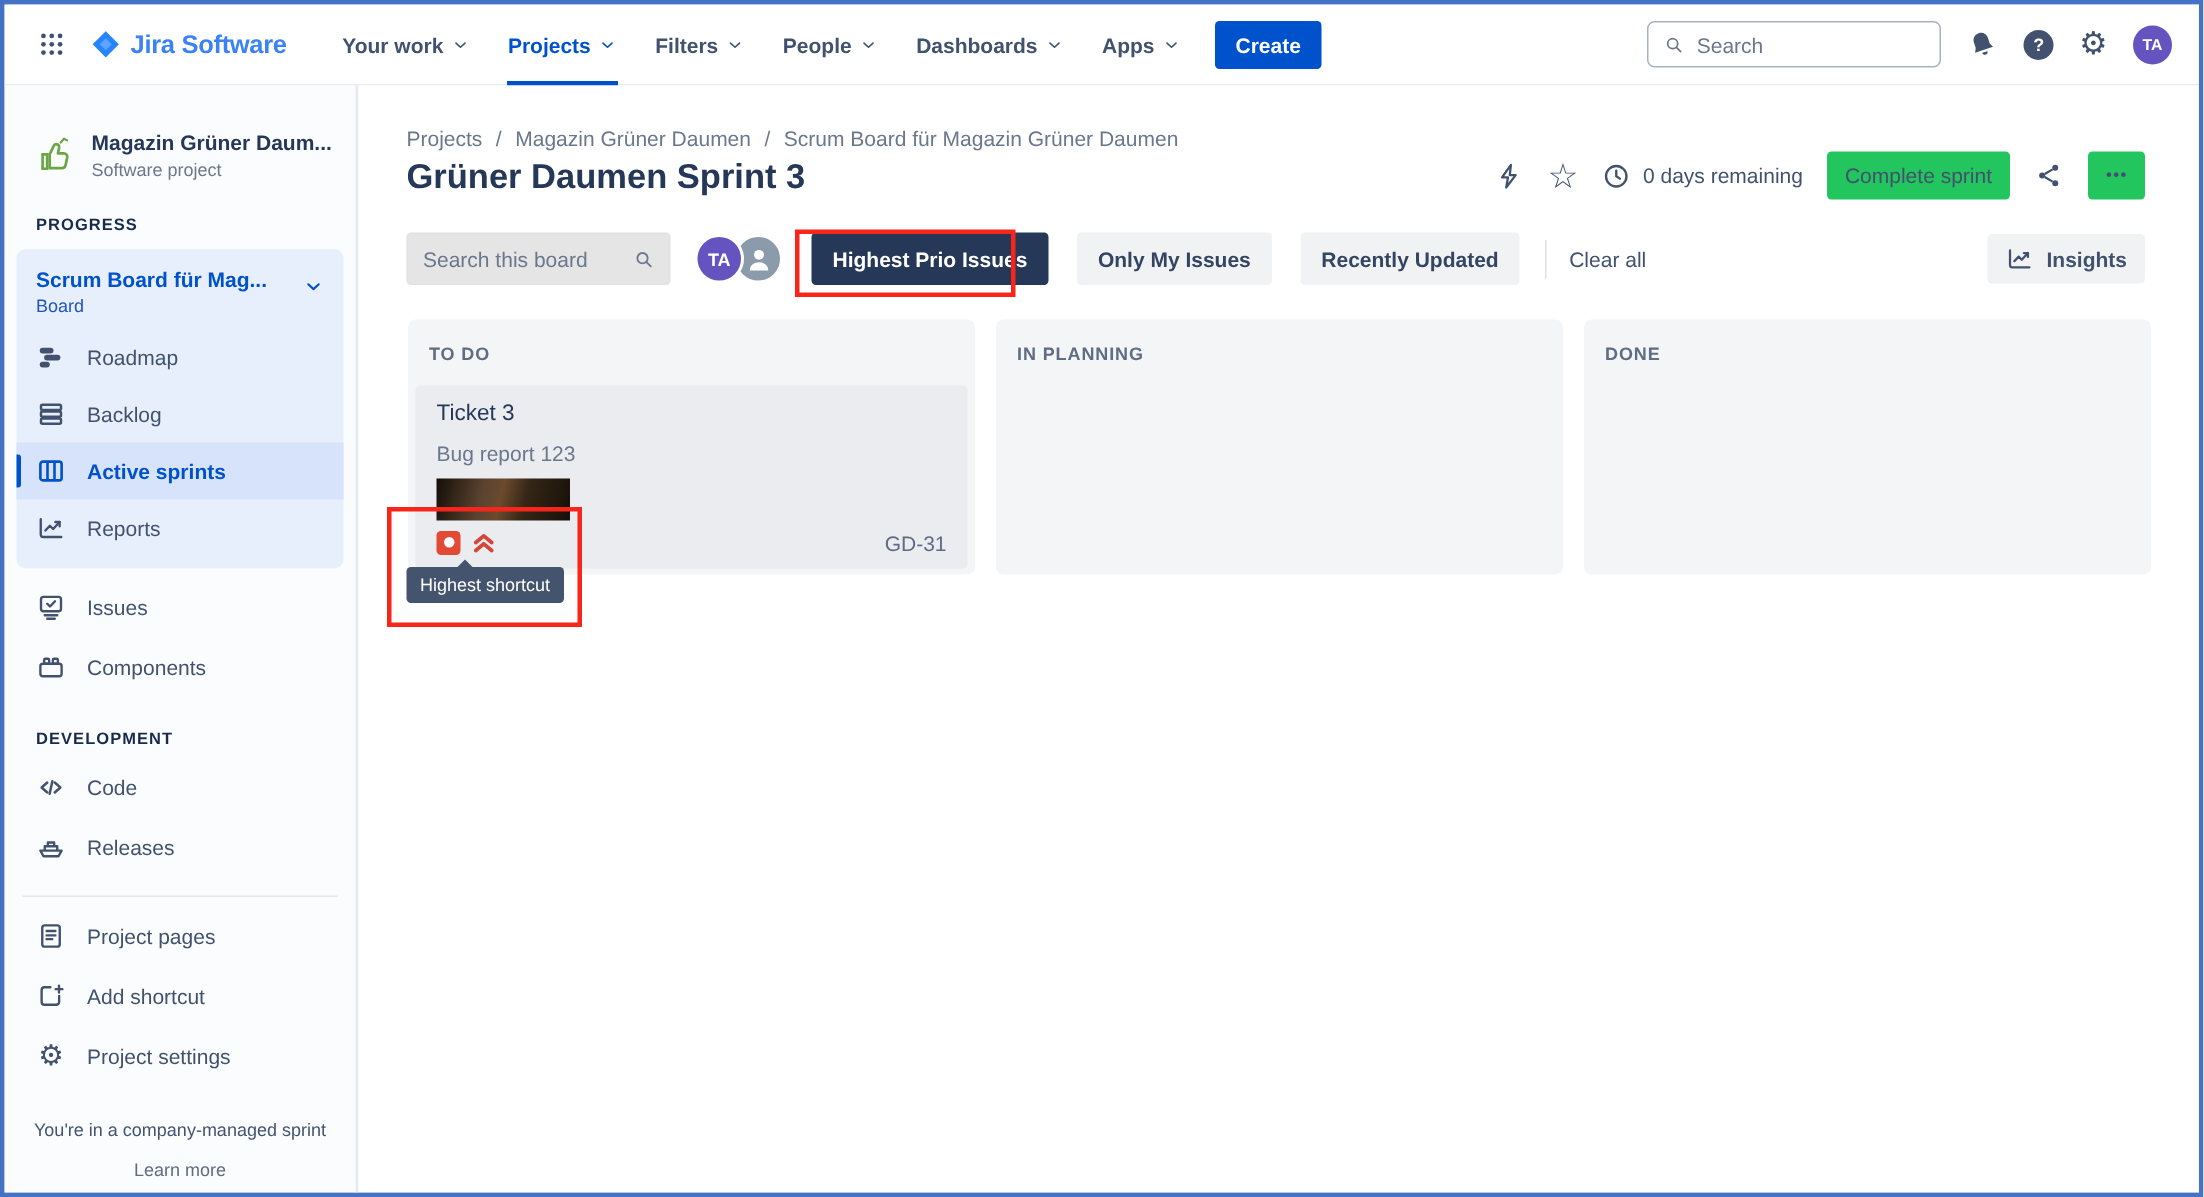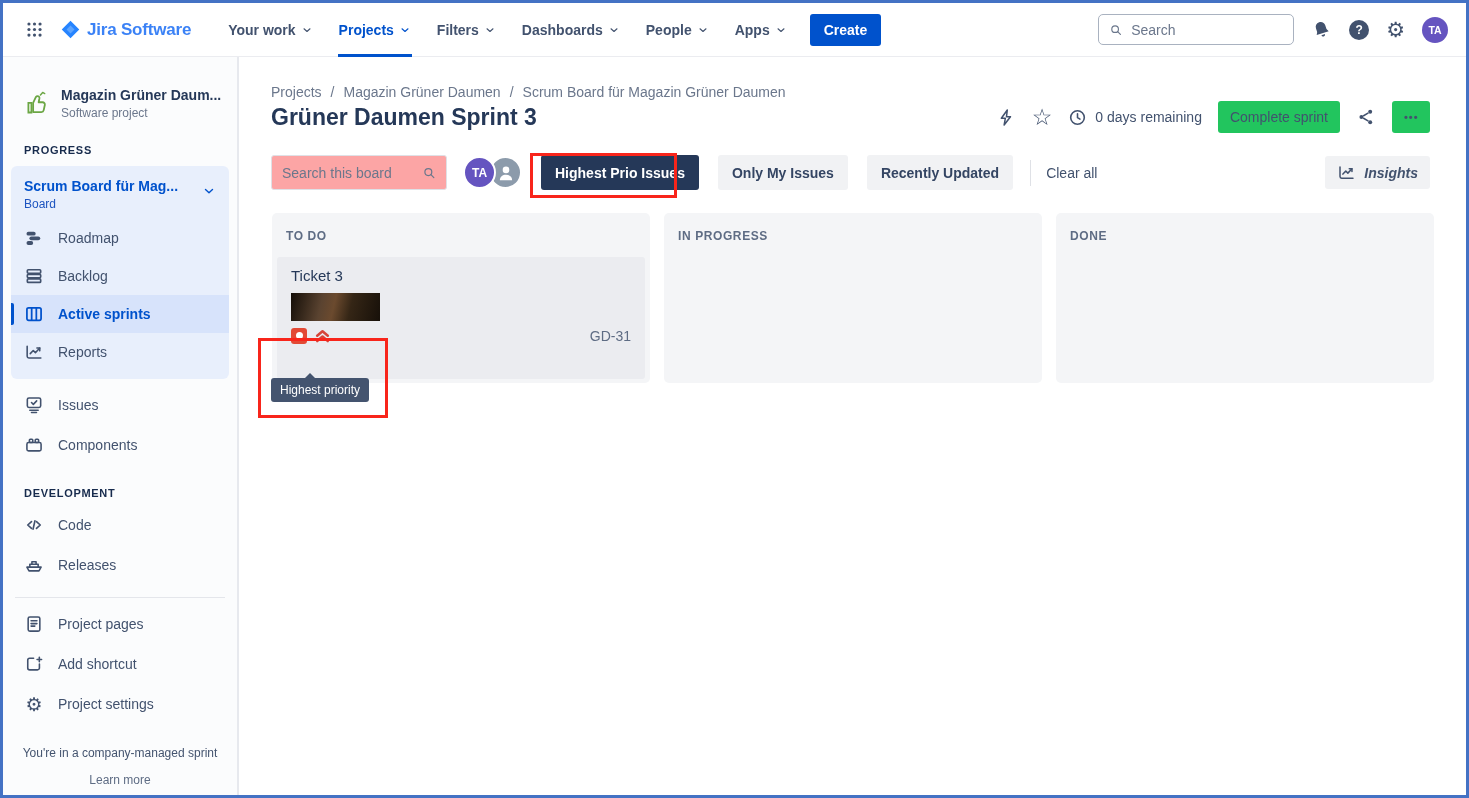--- a/index.html
+++ b/index.html
@@ -81,37 +81,37 @@
   .title-actions { margin-left:auto; display:flex; align-items:center; gap:16px; color:#42526E; }
   .star-glyph { font-size:23px; color:#42526E; line-height:1; cursor:pointer; }
   .days { display:flex; align-items:center; gap:8px; font-size:14px; color:#42526E; }
   .btn-subtle { background:#22c55e; border:none; border-radius:3px; height:32px; padding:0 12px;
              font-size:14px; color:#42526E; cursor:pointer; font-family:inherit; }
   .more-btn { width:38px; font-weight:700; letter-spacing:1px; font-size:11px; }
 
   .filter-row { position:absolute; top:98px; left:32px; right:36px; display:flex;
              align-items:center; }
   .b-search { display:flex; align-items:center; width:176px; height:35px;
-             border:1px solid #DFE1E6; border-radius:3px; padding:0 10px; background:#fca5a5; }
+             border:1px solid #DFE1E6; border-radius:3px; padding:0 10px; background:#e5e5e5; }
   .b-search input { border:none; outline:none; width:100%; font-size:14px; color:#172B4D;
              background:transparent; font-family:inherit; }
   .avatars { display:flex; align-items:center; margin-left:16px; }
   .av { width:33px; height:33px; border-radius:50%; display:flex; align-items:center;
              justify-content:center; border:2px solid #fff; cursor:pointer; }
   .av-ta { background:#6554C0; color:#fff; font-size:12px; font-weight:700; z-index:2; }
   .av-anon { background:#8C9BAB; margin-left:-7px; z-index:1; }
   .qf { height:35px; border-radius:3px; background:#F1F2F4; color:#344563; font-size:14px;
              font-weight:600; padding:0 14px; border:none; margin-left:19px; cursor:pointer;
              font-family:inherit; }
   .qf.selected { background:#253858; color:#fff; }
   .clear-divider { width:1px; height:26px; background:#DFE1E6; margin-left:17px; }
   .clear-all { margin-left:15px; font-size:14px; color:#42526E; cursor:pointer; }
   .insights-btn { margin-left:auto; display:flex; align-items:center; gap:8px; height:33px;
              background:#F1F2F4; border:none; border-radius:3px; padding:0 12px; font-size:14px;
-             font-weight:600; color:#42526E; cursor:pointer; font-family:inherit;font-style:italic; }
+             font-weight:600; color:#42526E; cursor:pointer; font-family:inherit; }
 
   .board { position:absolute; top:156px; left:33px; display:flex; gap:14px; }
   .column { width:378px; height:170px; background:#F4F5F7; border-radius:5px; padding:4px; }
   .col-header { font-size:12px; font-weight:600; color:#5E6C84; letter-spacing:0.6px;
              padding:12px 10px 10px; }
   .card { margin:4px 1px 0; background:#EBECF0; border-radius:3px; padding:10px 14px 12px;
              height:122px; cursor:pointer; }
   .card-title { font-size:15px; color:#253858; }
   .card-sub { font-size:14px; color:#6B778C; margin-top:10px; }
   .thumb { width:89px; height:28px; margin-top:9px;
@@ -173,27 +173,27 @@
             <path d="M6 9.5l6 5.5 6-5.5" fill="none" stroke="currentColor" stroke-width="2.2" stroke-linecap="round" stroke-linejoin="round"></path>
           </svg>
       </div>
       <div class="nav-item">
         <span>Filters</span>
         <svg width="12" height="12" viewBox="0 0 24 24">
             <path d="M6 9.5l6 5.5 6-5.5" fill="none" stroke="currentColor" stroke-width="2.2" stroke-linecap="round" stroke-linejoin="round"></path>
           </svg>
       </div>
       <div class="nav-item">
+        <span>People</span>
+        <svg width="12" height="12" viewBox="0 0 24 24">
+            <path d="M6 9.5l6 5.5 6-5.5" fill="none" stroke="currentColor" stroke-width="2.2" stroke-linecap="round" stroke-linejoin="round"></path>
+          </svg>
+      </div>
+      <div class="nav-item">
         <span>Dashboards</span>
-        <svg width="12" height="12" viewBox="0 0 24 24">
-            <path d="M6 9.5l6 5.5 6-5.5" fill="none" stroke="currentColor" stroke-width="2.2" stroke-linecap="round" stroke-linejoin="round"></path>
-          </svg>
-      </div>
-      <div class="nav-item">
-        <span>People</span>
         <svg width="12" height="12" viewBox="0 0 24 24">
             <path d="M6 9.5l6 5.5 6-5.5" fill="none" stroke="currentColor" stroke-width="2.2" stroke-linecap="round" stroke-linejoin="round"></path>
           </svg>
       </div>
       <div class="nav-item">
         <span>Apps</span>
         <svg width="12" height="12" viewBox="0 0 24 24">
             <path d="M6 9.5l6 5.5 6-5.5" fill="none" stroke="currentColor" stroke-width="2.2" stroke-linecap="round" stroke-linejoin="round"></path>
           </svg>
       </div>
@@ -450,43 +450,44 @@
           </svg>
         <span>Insights</span>
       </button>
     </div>
 
     <div class="board">
       <div class="column">
         <div class="col-header">TO DO</div>
         <div class="card">
           <div class="card-title">Ticket 3</div>
+          <div class="card-sub">Bug report 123</div>
           <div class="thumb"></div>
           <div class="card-footer">
             <div class="bug-ic">
                 <div class="bug-dot"></div>
               </div>
             <span class="prio-ic">
               <svg width="17" height="17" viewBox="0 0 16 16">
                   <g fill="none" stroke="#D6453A" stroke-width="2.4" stroke-linecap="round" stroke-linejoin="round">
                     <path d="M3 8.2L8 4l5 4.2"></path>
                     <path d="M3 13.2L8 9l5 4.2"></path>
                   </g>
                 </svg>
             </span>
             <span class="card-key">GD-31</span>
           </div>
         </div>
       </div>
       <div class="column">
-        <div class="col-header">IN PROGRESS</div>
+        <div class="col-header">IN PLANNING</div>
       </div>
       <div class="column">
         <div class="col-header">DONE</div>
       </div>
     </div>
 
-    <div class="tooltip">Highest priority</div>
+    <div class="tooltip">Highest shortcut</div>
 
     <div class="annotation anno-filter"></div>
     <div class="annotation anno-card"></div>
   </main>
 </div>
 
 </body></html>

